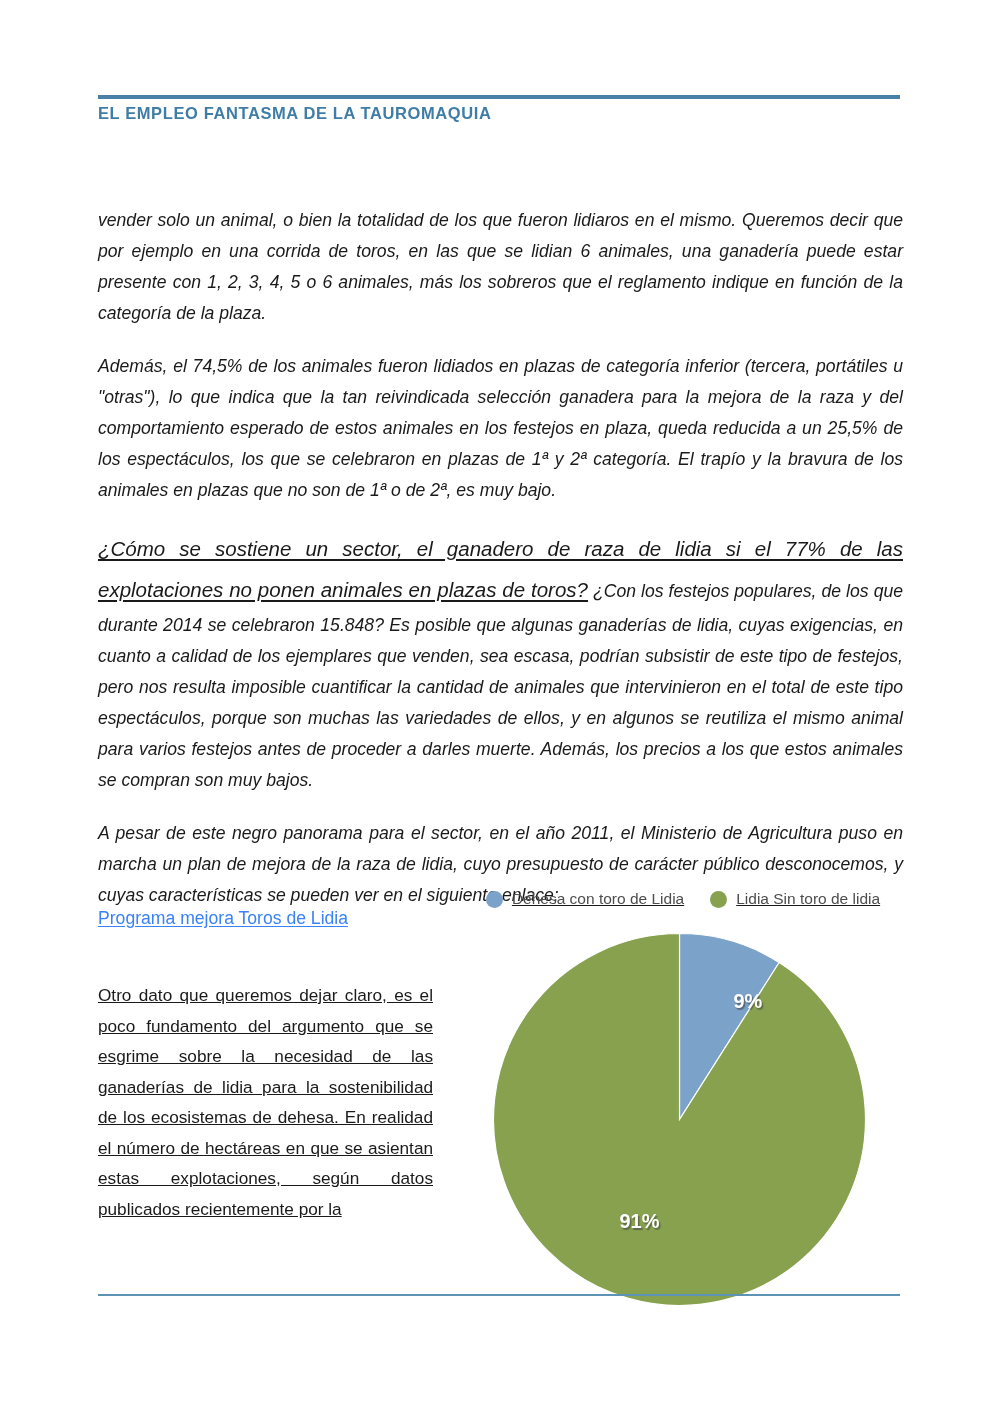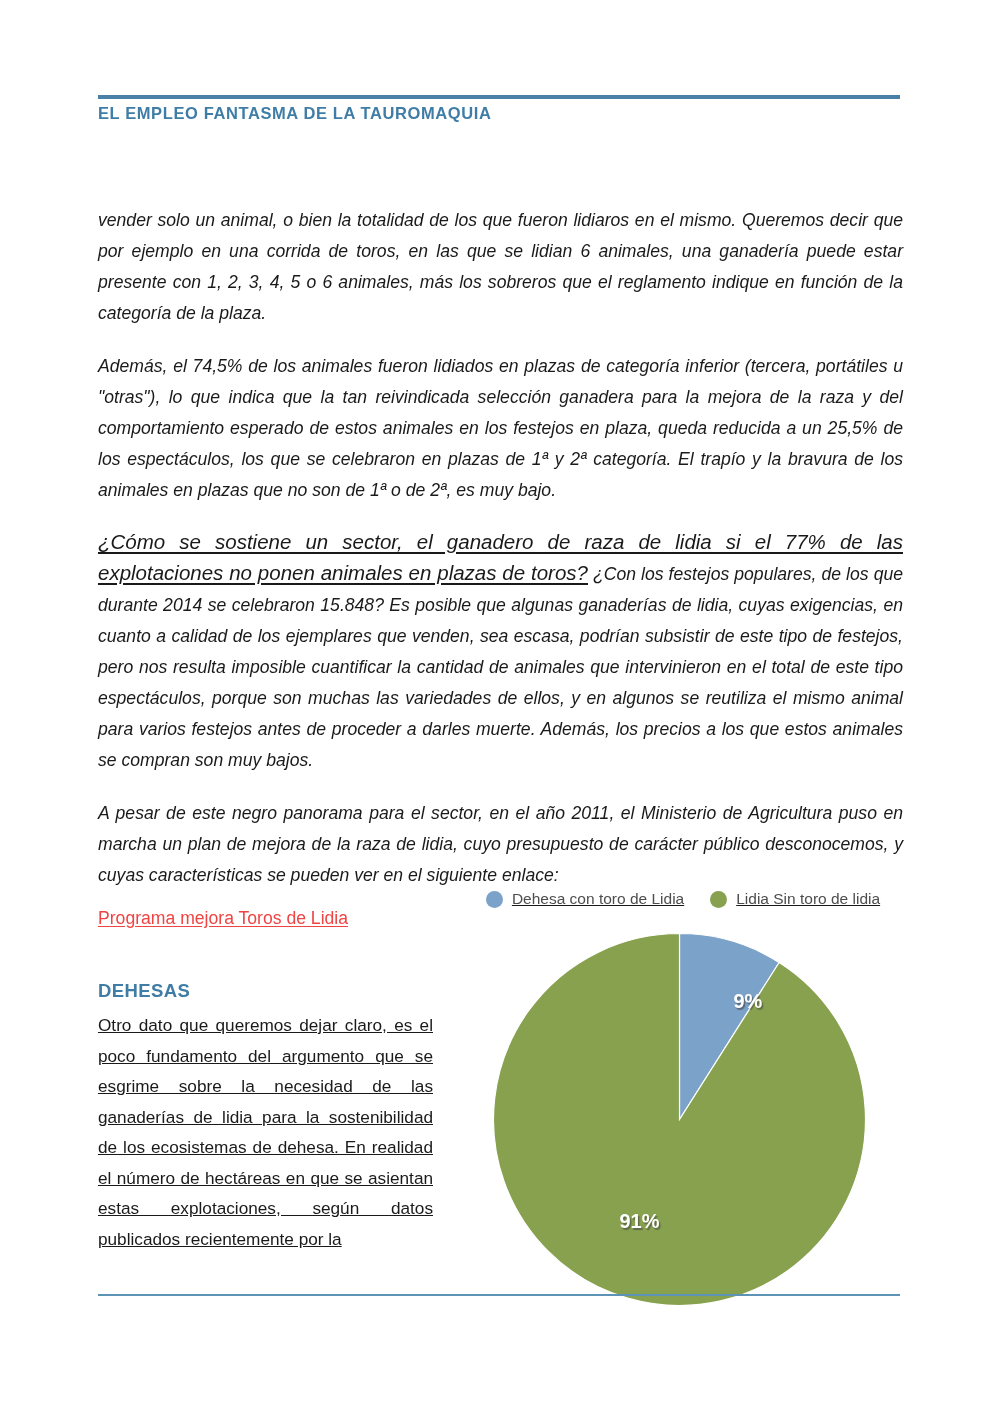--- a/index.html
+++ b/index.html
@@ -56,34 +56,34 @@
     line-height: 31px;
     text-align: justify;
     text-justify: inter-word;
     color: #1a1a1a;
     font-style: italic;
   }
   p.para:last-child { margin-bottom: 12px; }
 
   .q-lead {
     font-size: 20.5px;
-    line-height: 24px;
+    line-height: 41px;
     text-decoration: underline;
     text-underline-offset: 3px;
   }
 
   
   .link-row {
     position: absolute;
     left: 98px;
     top: 908px;
   }
   a.doclink {
     font-size: 17.6px;
-    color: #ef4444;
+    color: #3b82f6;
     text-decoration: underline;
     text-underline-offset: 2px;
   }
 
   
   .lower-left {
     position: absolute;
     left: 98px;
     top: 980px;
     width: 335px;
@@ -180,21 +180,20 @@
     <p class="para">Además, el 74,5% de los animales fueron lidiados en plazas de categoría inferior (tercera, portátiles u "otras"), lo que indica que la tan reivindicada selección ganadera para la mejora de la raza y del comportamiento esperado de estos animales en los festejos en plaza, queda reducida a un 25,5% de los espectáculos, los que se celebraron en plazas de 1ª y 2ª categoría. El trapío y la bravura de los animales en plazas que no son de 1ª o de 2ª, es muy bajo.</p>
     <p class="para"><span class="q-lead">¿Cómo se sostiene un sector, el ganadero de raza de lidia si el 77% de las explotaciones no ponen animales en plazas de toros?</span><span> ¿Con los festejos populares, de los que durante 2014 se celebraron 15.848? Es posible que algunas ganaderías de lidia, cuyas exigencias, en cuanto a calidad de los ejemplares que venden, sea escasa, podrían subsistir de este tipo de festejos, pero nos resulta imposible cuantificar la cantidad de animales que intervinieron en el total de este tipo espectáculos, porque son muchas las variedades de ellos, y en algunos se reutiliza el mismo animal para varios festejos antes de proceder a darles muerte. Además, los precios a los que estos animales se compran son muy bajos.</span></p>
     <p class="para">A pesar de este negro panorama para el sector, en el año 2011, el Ministerio de Agricultura puso en marcha un plan de mejora de la raza de lidia, cuyo presupuesto de carácter público desconocemos, y cuyas características se pueden ver en el siguiente enlace:</p>
   </div>
 
   <div class="link-row">
     <a class="doclink" href="#">Programa mejora Toros de Lidia</a>
   </div>
 
   <div class="lower-left">
-    <h2 class="section-heading">DEHESAS</h2>
     <p class="col-para">Otro dato que queremos dejar claro, es el poco fundamento del argumento que se esgrime sobre la necesidad de las ganaderías de lidia para la sostenibilidad de los ecosistemas de dehesa. En realidad el número de hectáreas en que se asientan estas explotaciones, según datos publicados recientemente por la</p>
   </div>
 
   <div class="chart-block">
 
     <div class="legend">
       <div class="legend-item">
         <span class="legend-dot" style="background:#7ba2c9"></span>
         <span class="legend-label">Dehesa con toro de Lidia</span>
       </div>

